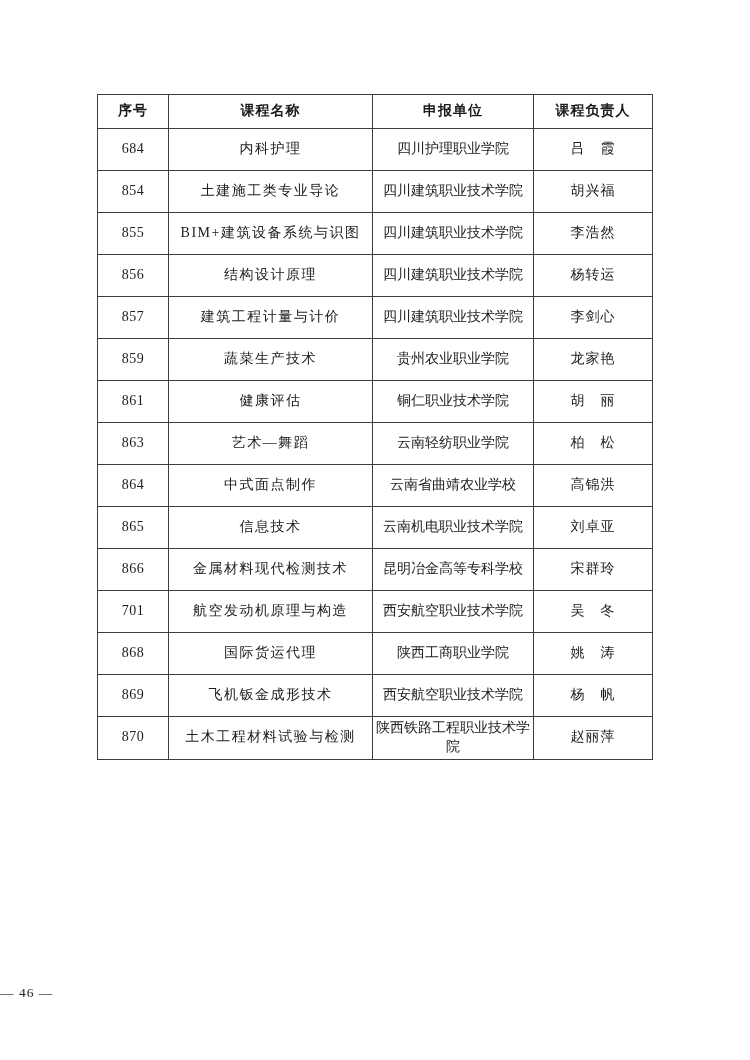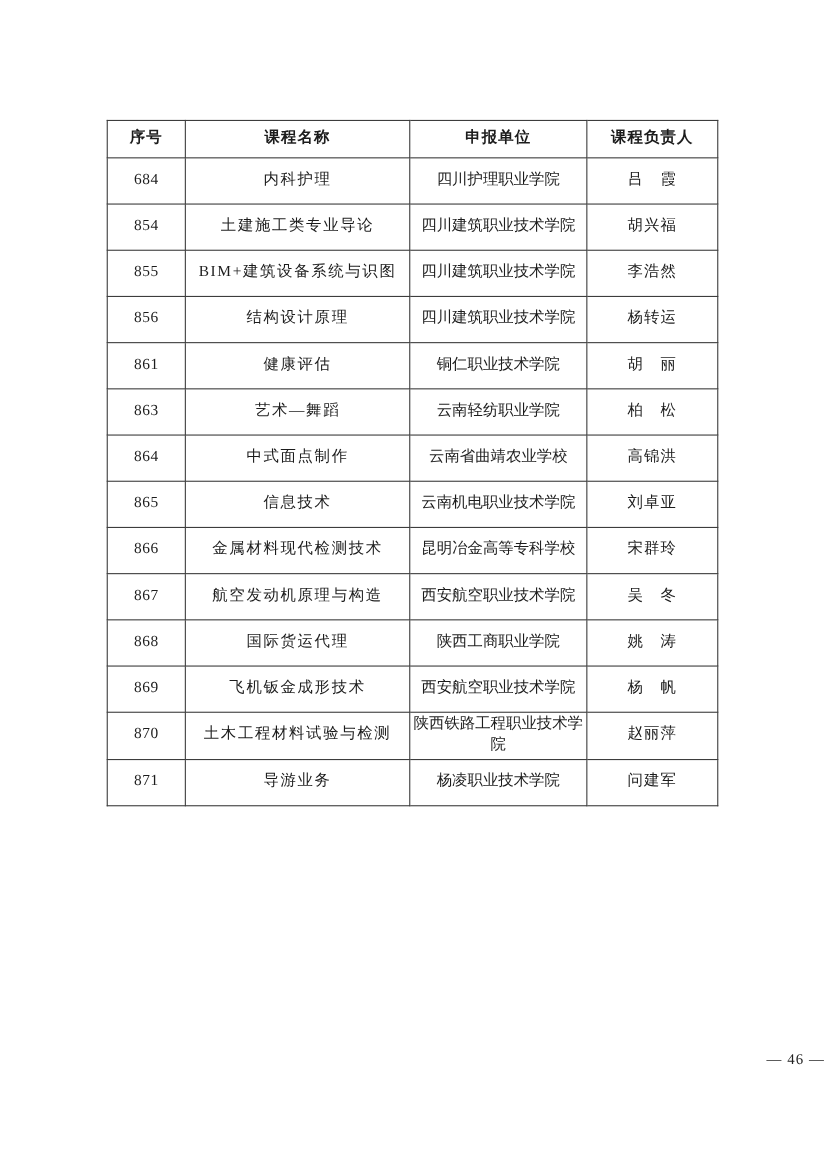--- a/index.html
+++ b/index.html
@@ -15,21 +15,21 @@
     font-family: "Liberation Serif", "DejaVu Serif", serif;
   }
   .page {
     position: absolute;
     inset: 0;
     background: #ffffff;
   }
   table.doc-table {
     position: absolute;
     left: 97px;
-    top: 109px;
+    top: 94px;
     width: 555px;
     border-collapse: collapse;
     table-layout: fixed;
     color: #1c1c1c;
   }
   table.doc-table th,
   table.doc-table td {
     border: 1px solid #3d3d3d;
     text-align: center;
     vertical-align: middle;
@@ -46,24 +46,24 @@
   table.doc-table tbody td {
     height: 37px;
     font-weight: normal;
   }
   td.no     { letter-spacing: 0.5px; }
   td.course { letter-spacing: 1.5px; }
   td.unit   { letter-spacing: 0px; }
   td.leader { letter-spacing: 1px; }
   .footer {
     position: absolute;
-    top: 955px;
+    top: 985px;
     left: 0;
     width: 750px;
-    text-align: right;
+    text-align: left;
     font-size: 13.5px;
     letter-spacing: 1px;
     color: #222222;
   }
 </style>
 </head>
 <body>
 
 <div class="page">
 
@@ -101,20 +101,32 @@
           <td class="unit">四川建筑职业技术学院</td>
           <td class="leader">李浩然</td>
         </tr>
         <tr>
           <td class="no">856</td>
           <td class="course">结构设计原理</td>
           <td class="unit">四川建筑职业技术学院</td>
           <td class="leader">杨转运</td>
         </tr>
         <tr>
+          <td class="no">857</td>
+          <td class="course">建筑工程计量与计价</td>
+          <td class="unit">四川建筑职业技术学院</td>
+          <td class="leader">李剑心</td>
+        </tr>
+        <tr>
+          <td class="no">859</td>
+          <td class="course">蔬菜生产技术</td>
+          <td class="unit">贵州农业职业学院</td>
+          <td class="leader">龙家艳</td>
+        </tr>
+        <tr>
           <td class="no">861</td>
           <td class="course">健康评估</td>
           <td class="unit">铜仁职业技术学院</td>
           <td class="leader">胡　丽</td>
         </tr>
         <tr>
           <td class="no">863</td>
           <td class="course">艺术—舞蹈</td>
           <td class="unit">云南轻纺职业学院</td>
           <td class="leader">柏　松</td>
@@ -131,21 +143,21 @@
           <td class="unit">云南机电职业技术学院</td>
           <td class="leader">刘卓亚</td>
         </tr>
         <tr>
           <td class="no">866</td>
           <td class="course">金属材料现代检测技术</td>
           <td class="unit">昆明冶金高等专科学校</td>
           <td class="leader">宋群玲</td>
         </tr>
         <tr>
-          <td class="no">867</td>
+          <td class="no">701</td>
           <td class="course">航空发动机原理与构造</td>
           <td class="unit">西安航空职业技术学院</td>
           <td class="leader">吴　冬</td>
         </tr>
         <tr>
           <td class="no">868</td>
           <td class="course">国际货运代理</td>
           <td class="unit">陕西工商职业学院</td>
           <td class="leader">姚　涛</td>
         </tr>
@@ -154,24 +166,18 @@
           <td class="course">飞机钣金成形技术</td>
           <td class="unit">西安航空职业技术学院</td>
           <td class="leader">杨　帆</td>
         </tr>
         <tr>
           <td class="no">870</td>
           <td class="course">土木工程材料试验与检测</td>
           <td class="unit">陕西铁路工程职业技术学院</td>
           <td class="leader">赵丽萍</td>
         </tr>
-        <tr>
-          <td class="no">871</td>
-          <td class="course">导游业务</td>
-          <td class="unit">杨凌职业技术学院</td>
-          <td class="leader">问建军</td>
-        </tr>
       </tbody>
   </table>
 
   <div class="footer">— 46 —</div>
 
 </div>
 
 </body></html>

